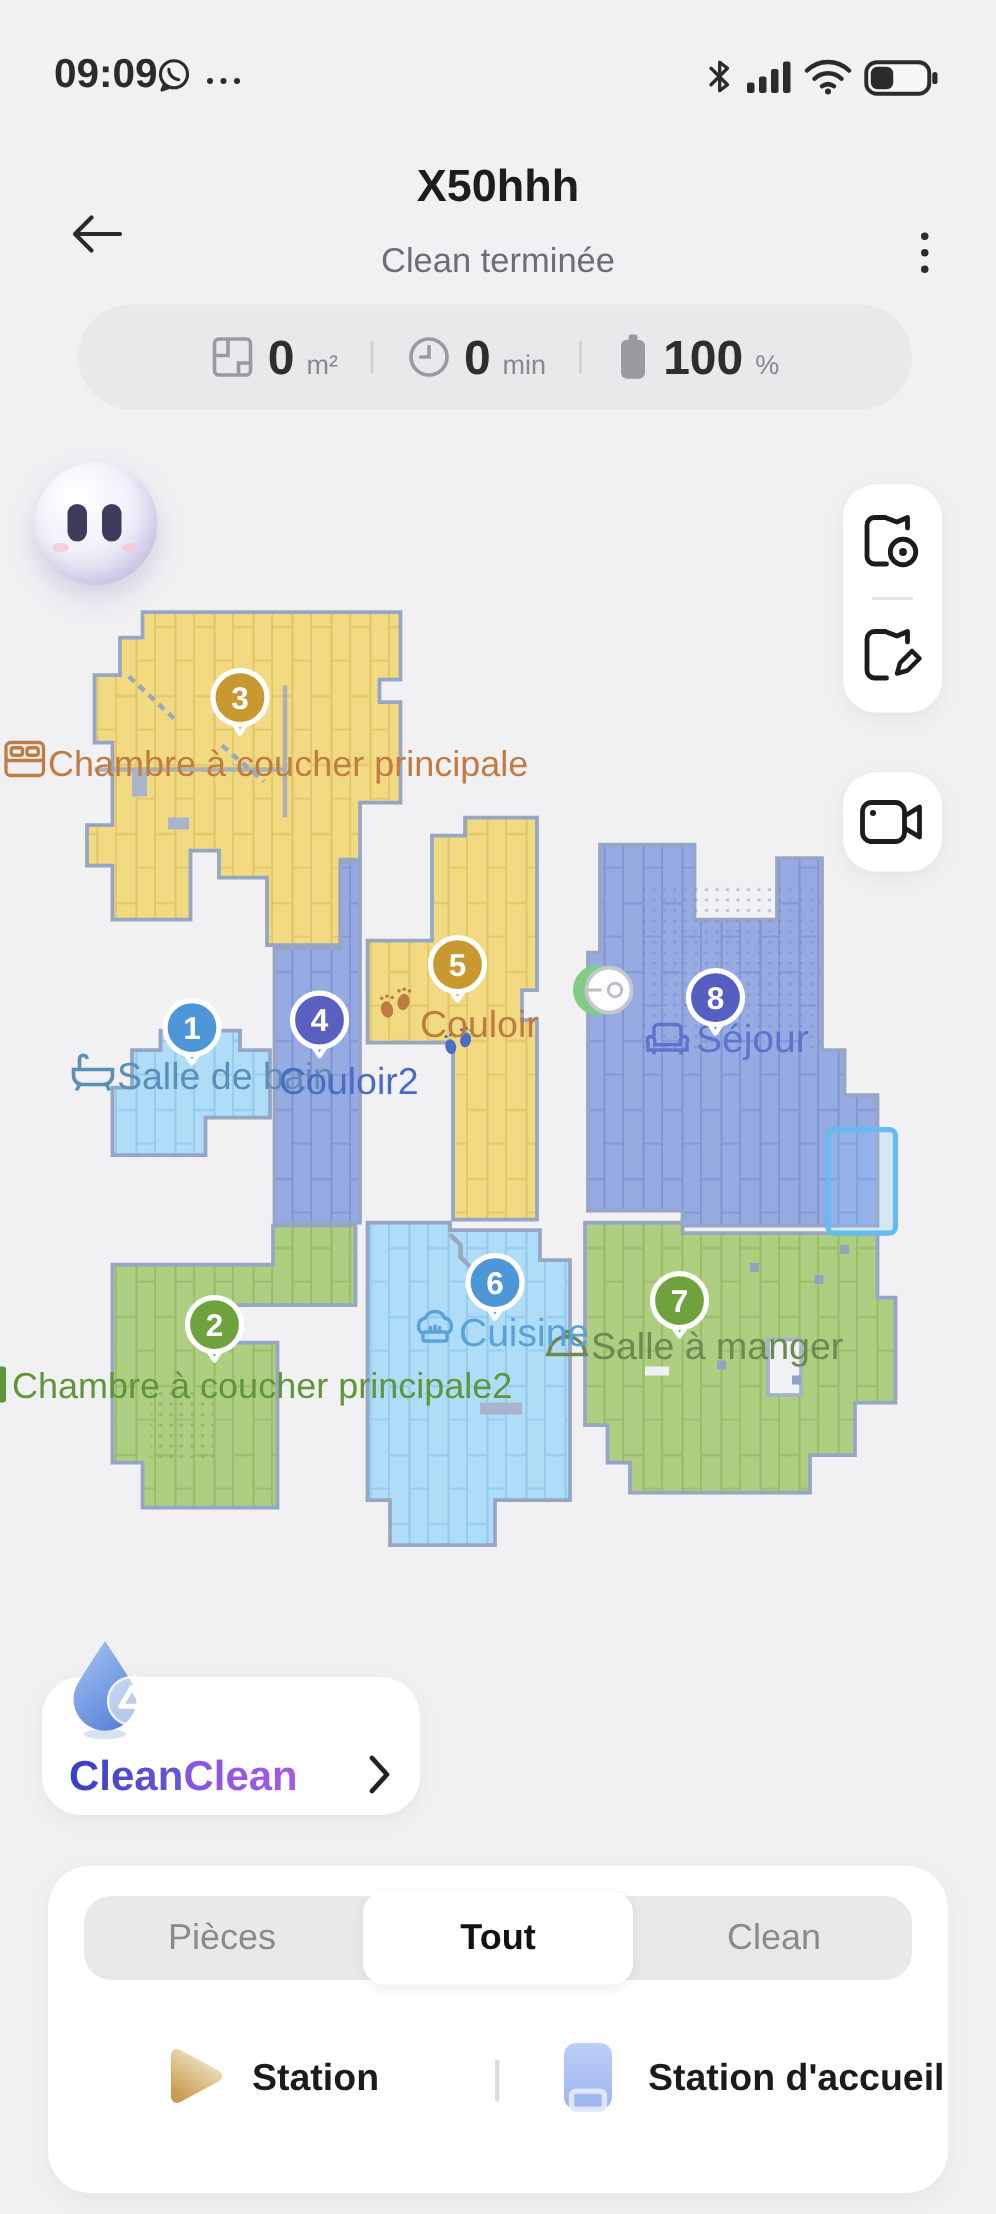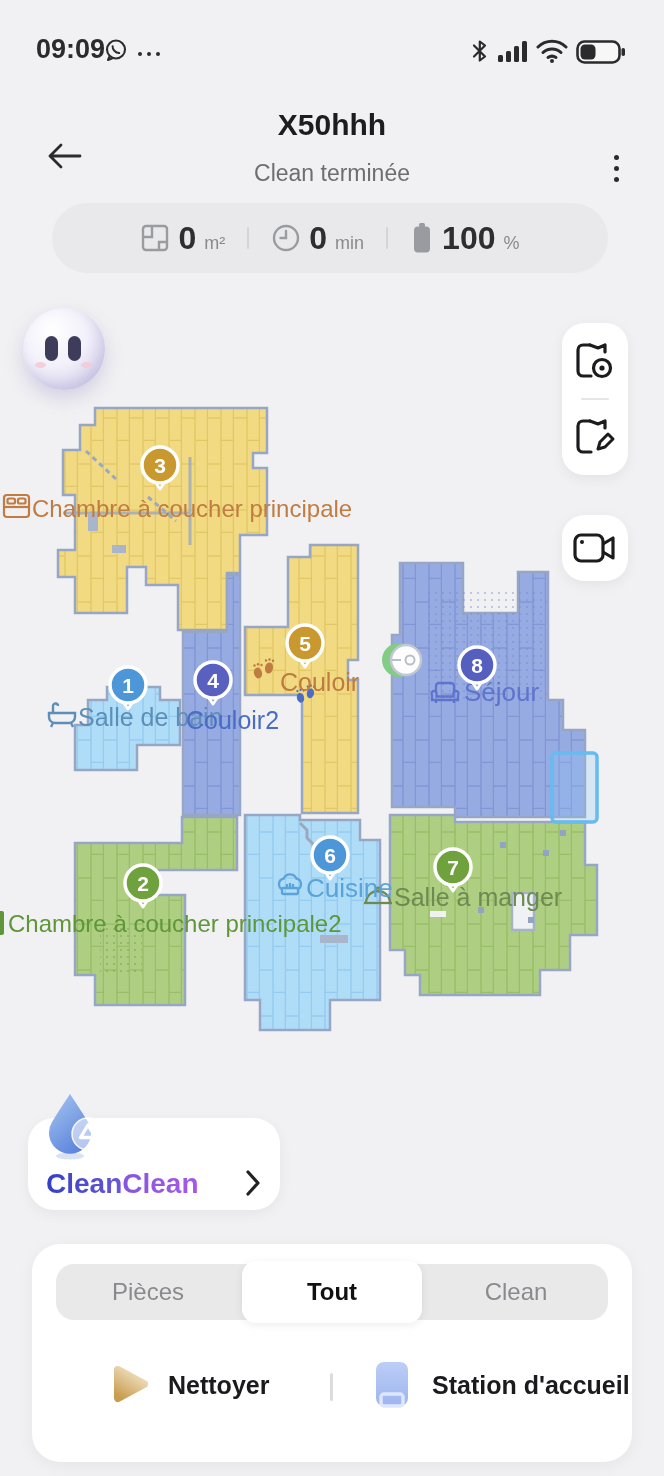--- a/index.html
+++ b/index.html
@@ -377,21 +377,21 @@
 
     <svg class="abs" style="left:80px;top:120px" width="38" height="40" viewBox="0 0 38 40">
       <defs>
         <linearGradient id="gPlay" x1="0.7" y1="0" x2="0.1" y2="1">
           <stop offset="0" stop-color="#f0e2c2"></stop>
             <stop offset="1" stop-color="#c99c50"></stop>
         </linearGradient>
       </defs>
       <path d="M6,6 L32,20 L6,34 Z" fill="url(#gPlay)" stroke="url(#gPlay)" stroke-width="8" stroke-linejoin="round"></path>
     </svg>
-    <div class="action-label" style="left:136px">Nettoyer</div>
+    <div class="action-label" style="left:136px">Station</div>
 
     <div class="act-div"></div>
 
     <svg class="abs" style="left:342px;top:116px" width="36" height="48" viewBox="0 0 36 48">
       <defs>
         <linearGradient id="gDock" x1="0" y1="0" x2="0" y2="1">
           <stop offset="0" stop-color="#bccef6"></stop>
             <stop offset="1" stop-color="#9db4ee"></stop>
         </linearGradient>
       </defs>

